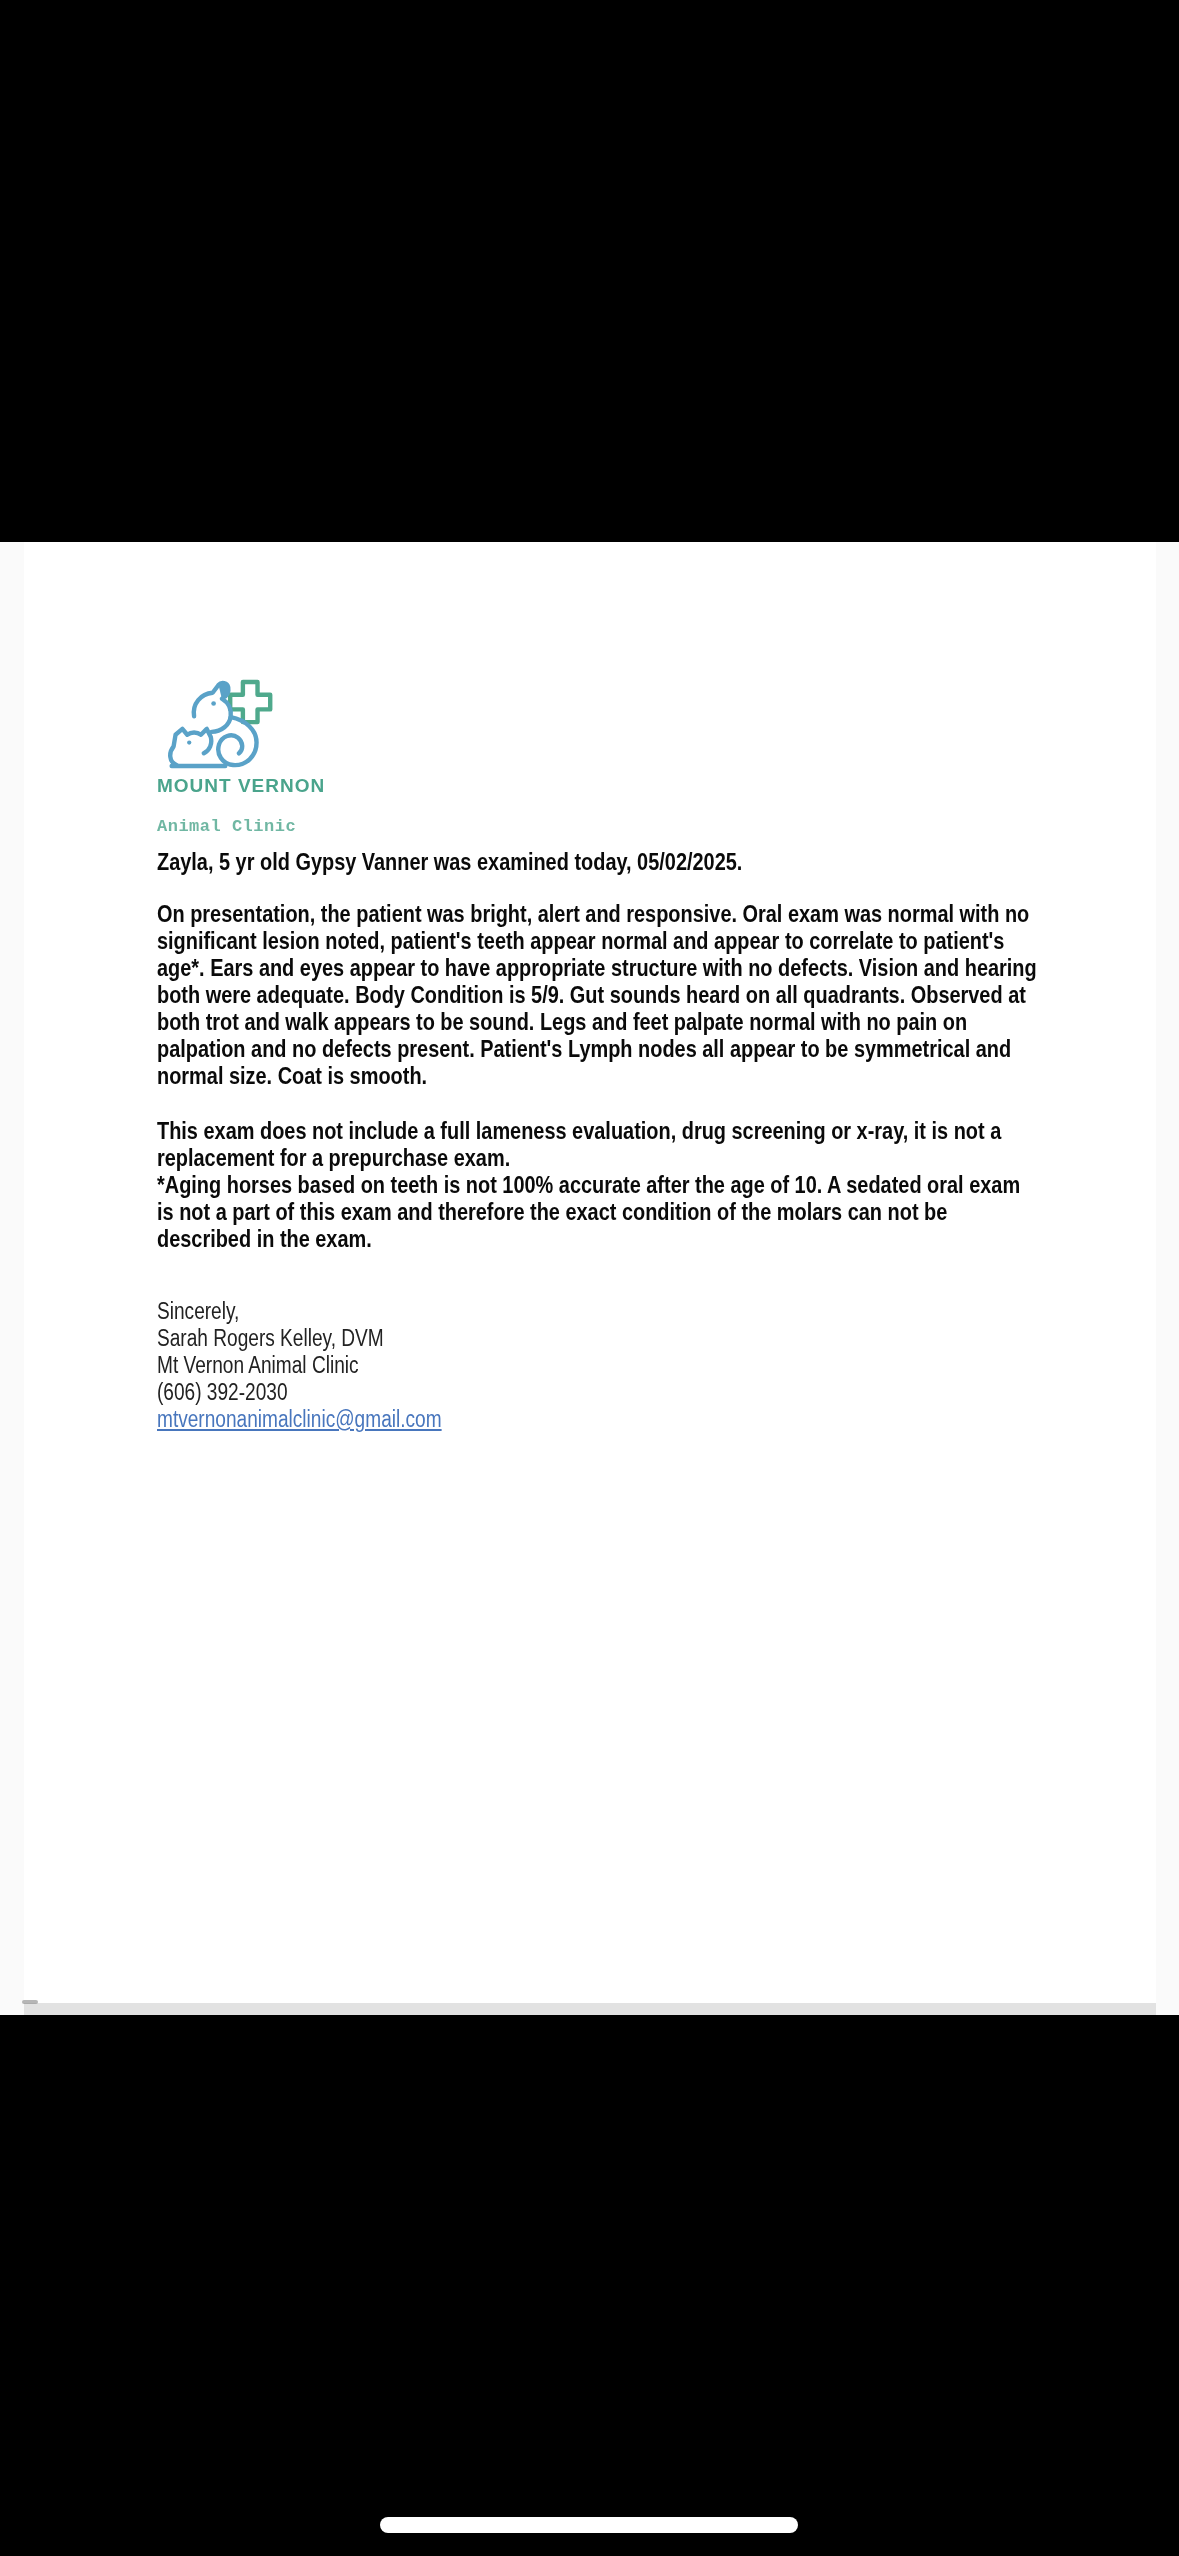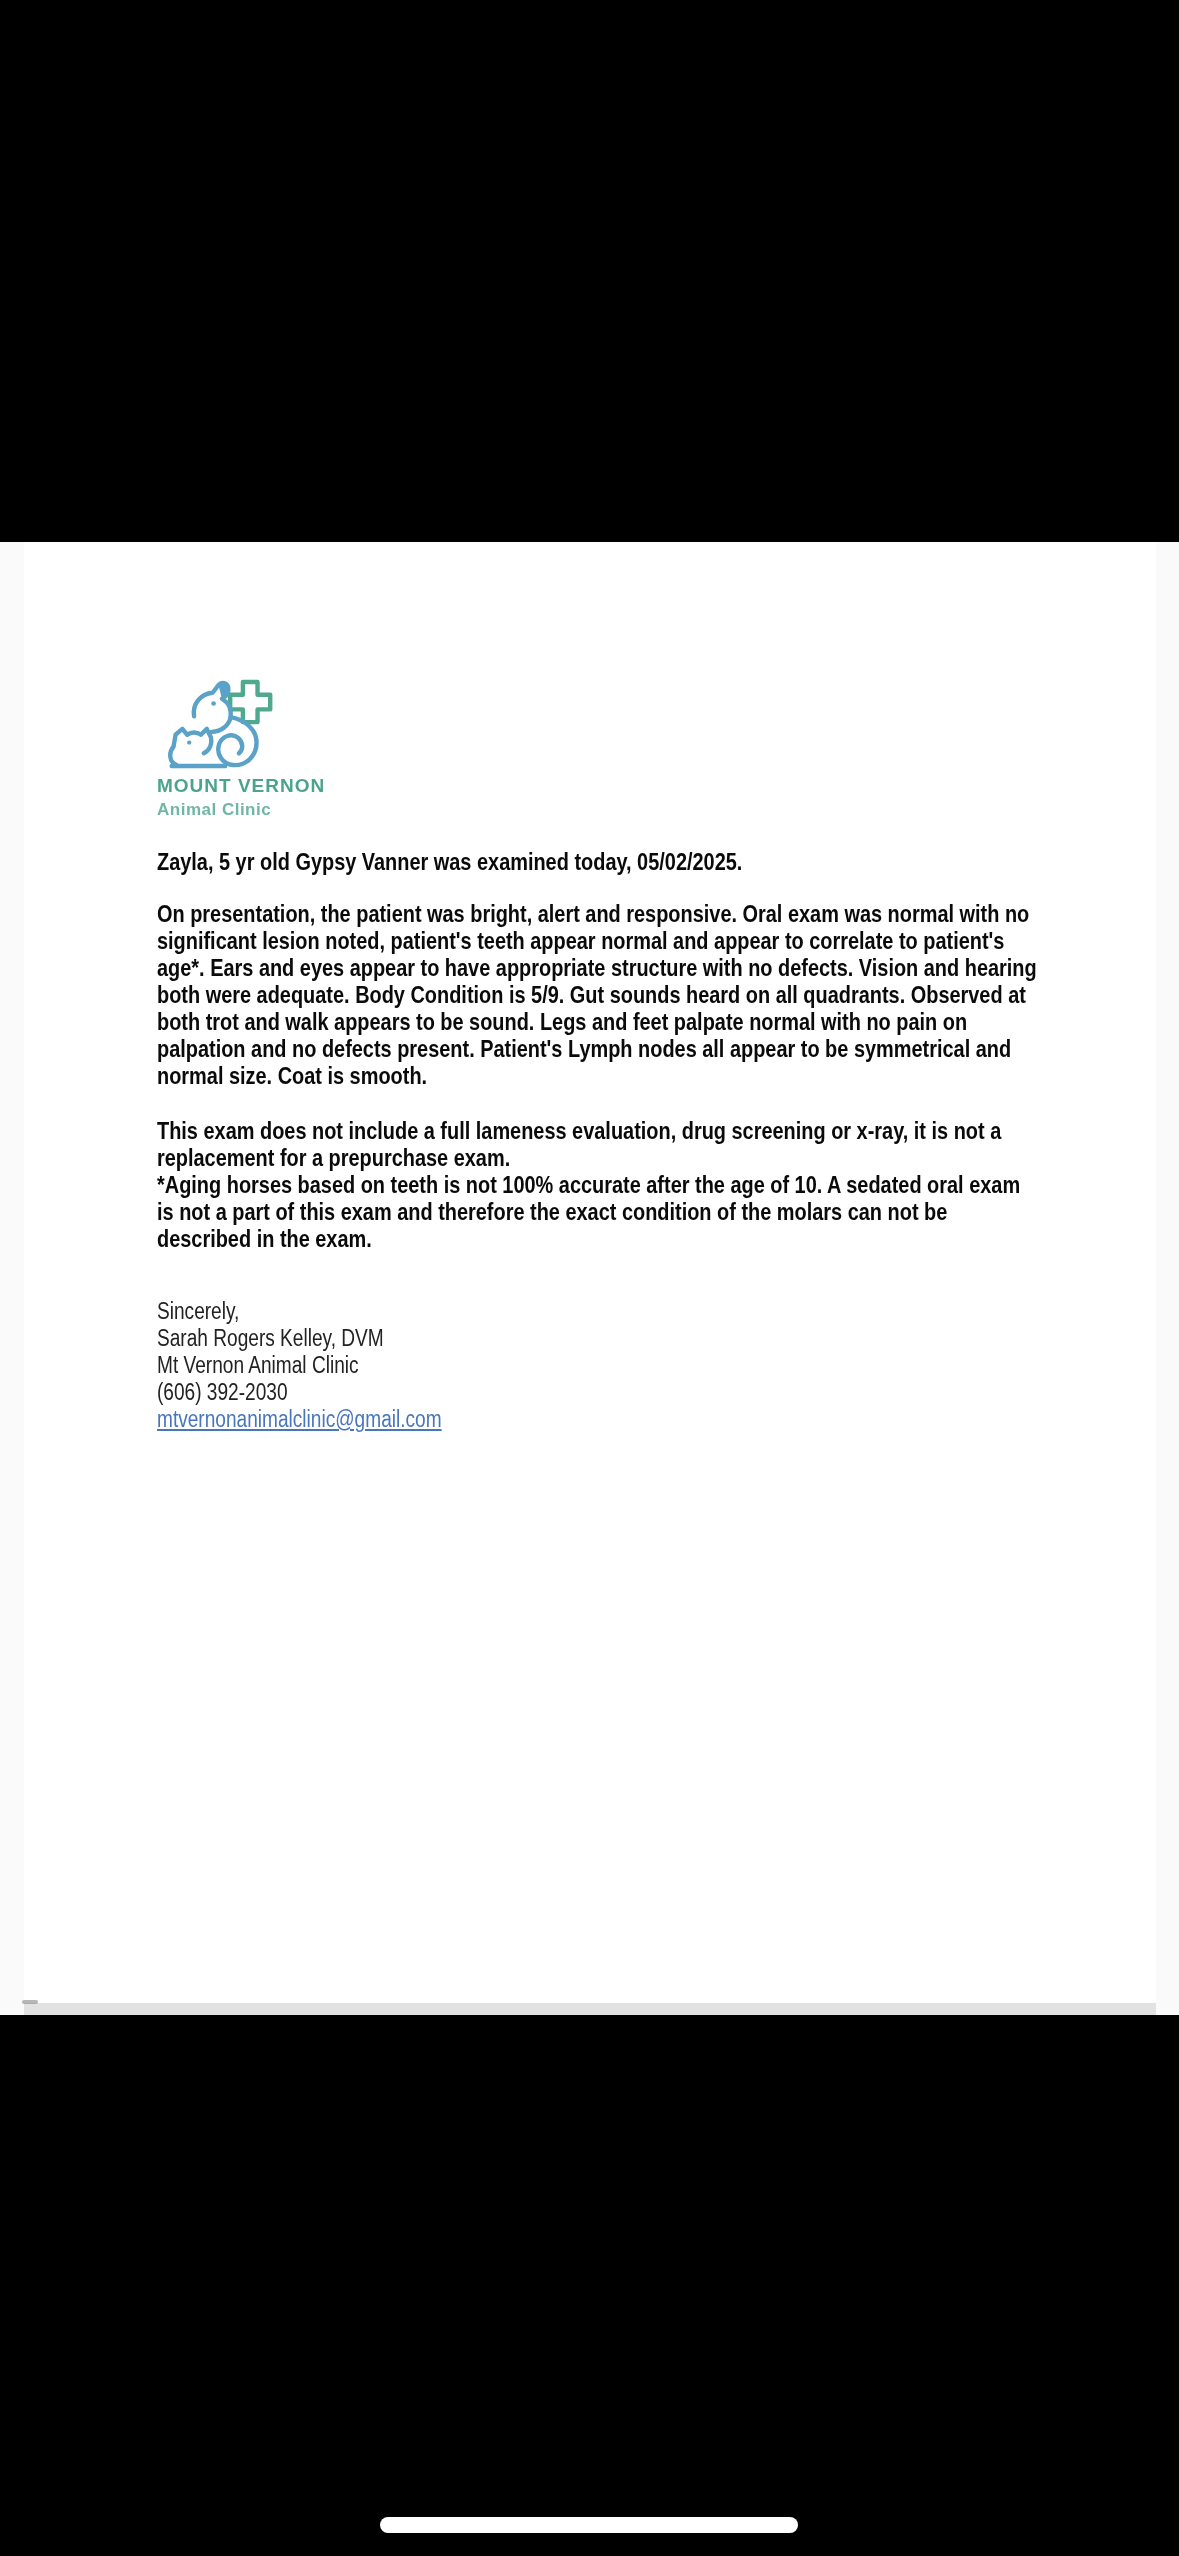--- a/index.html
+++ b/index.html
@@ -34,23 +34,24 @@
   }
 
   
   #clinic-logo{position:absolute;left:133px;top:133px;width:220px;}
   #clinic-logo svg{display:block;}
   .clinic-name{
     font-size:19px;font-weight:bold;letter-spacing:1px;
     color:var(--logo-text-green,#4aa48c);
   }
   .clinic-subtitle{
-    margin-top:3px;
+    margin-top:20px;
     font-size:17px;font-weight:600;letter-spacing:.5px;
     color:var(--logo-text-light,#70b7a3);
+    font-family:Liberation Mono, monospace;
   }
 
   
   #content{
     position:absolute;left:133px;top:306px;width:1062px;
     transform:scaleX(0.83);transform-origin:0 0;
     color:var(--text-color,#0a0a0a);
   }
   #content p{margin:0;}
   .lead, .body-para{

